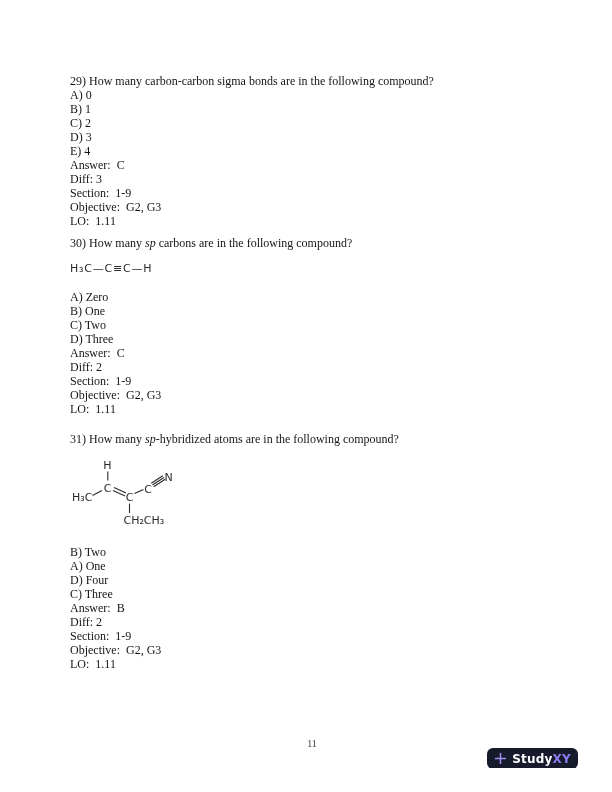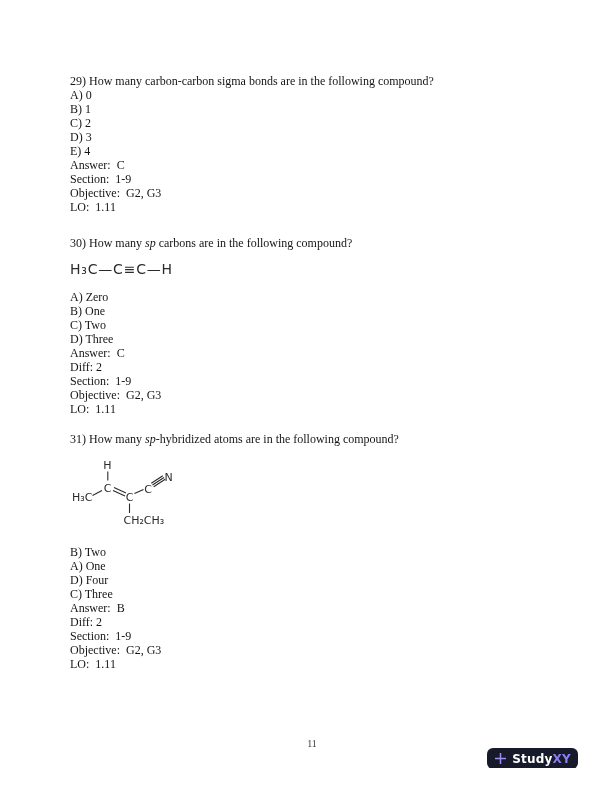--- a/index.html
+++ b/index.html
@@ -18,21 +18,21 @@
   .block { position: absolute; left: 70px; width: 480px; }
   .line {
     font-size: 12px;
     line-height: 14px;
     white-space: pre-wrap;
     color: #151515;
   }
   .italic { font-style: italic; }
   .chem-inline {
     font-family: "DejaVu Sans", sans-serif;
-    font-size: 14px;
+    font-size: 11px;
     letter-spacing: 0.8px;
     color: #2b2b2b;
     line-height: 14px;
     white-space: pre;
   }
   .chem-svg text {
     font-family: "DejaVu Sans", sans-serif;
     font-size: 11px;
     fill: #2b2b2b;
   }
@@ -64,20 +64,21 @@
 <div class="page">
 
   <section class="block" style="top:74px">
     <div class="line">29) How many carbon-carbon sigma bonds are in the following compound?</div>
     <div class="line">A) 0</div>
     <div class="line">B) 1</div>
     <div class="line">C) 2</div>
     <div class="line">D) 3</div>
     <div class="line">E) 4</div>
     <div class="line">Answer:  C</div>
+    <div class="line">Diff: 3</div>
     <div class="line">Section:  1-9</div>
     <div class="line">Objective:  G2, G3</div>
     <div class="line">LO:  1.11</div>
   </section>
 
   <section class="block" style="top:236px">
     <div class="line"><span>30) How many </span><span class="italic">sp</span><span> carbons are in the following compound?</span></div>
   </section>
 
   <section class="block" style="top:262px">

